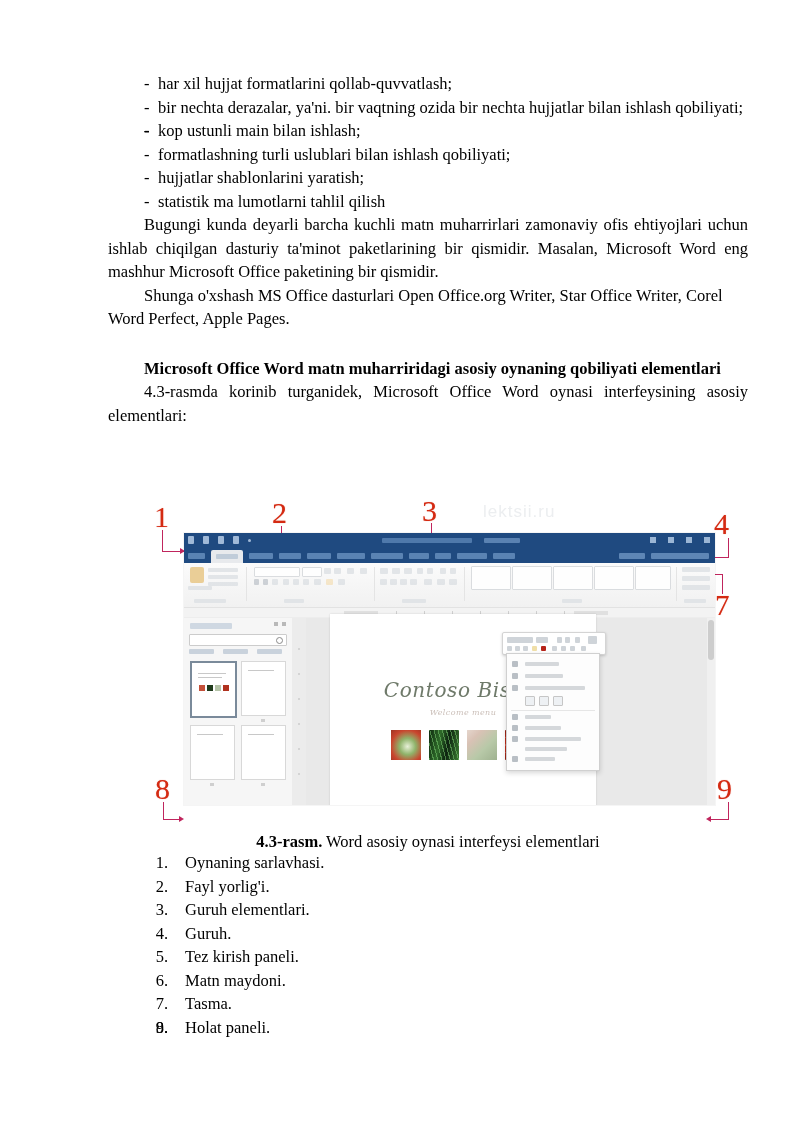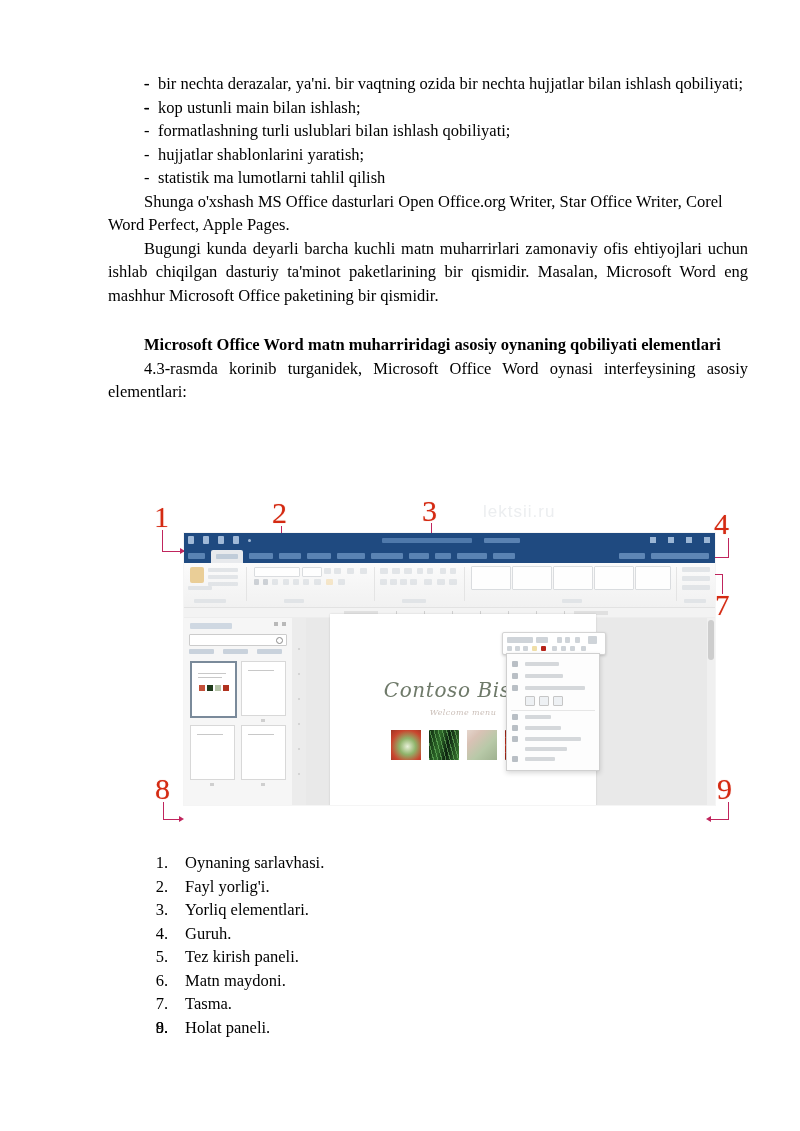--- a/index.html
+++ b/index.html
@@ -548,32 +548,32 @@
   }
 </style>
 </head>
 <body>
 
 <div class="page">
 
   <div class="content">
 
     <ul class="bullet-list">
-      <li><span class="dash">-</span></li>
+      <li><span class="dash">-</span><span>har xil hujjat formatlarini qollab-quvvatlash;</span></li>
       <li><span class="dash">-</span><span>bir nechta derazalar, ya'ni. bir vaqtning ozida bir nechta hujjatlar bilan ishlash qobiliyati;</span></li>
       <li><span class="dash">-</span></li>
       <li><span class="dash">-</span></li>
       <li><span class="dash">-</span><span>kop ustunli main bilan ishlash;</span></li>
       <li><span class="dash">-</span><span>formatlashning turli uslublari bilan ishlash qobiliyati;</span></li>
       <li><span class="dash">-</span><span>hujjatlar shablonlarini yaratish;</span></li>
       <li><span class="dash">-</span><span>statistik ma lumotlarni tahlil qilish</span></li>
     </ul>
 
+    <p class="para">Bugungi kunda deyarli barcha kuchli matn muharrirlari zamonaviy ofis ehtiyojlari uchun ishlab chiqilgan dasturiy ta'minot paketlarining bir qismidir. Masalan, Microsoft Word eng mashhur Microsoft Office paketining bir qismidir.</p>
     <p class="para last-left">Shunga o'xshash MS Office dasturlari Open Office.org Writer, Star Office Writer, Corel Word Perfect, Apple Pages.</p>
-    <p class="para">Bugungi kunda deyarli barcha kuchli matn muharrirlari zamonaviy ofis ehtiyojlari uchun ishlab chiqilgan dasturiy ta'minot paketlarining bir qismidir. Masalan, Microsoft Word eng mashhur Microsoft Office paketining bir qismidir.</p>
 
     <div class="heading-block">Microsoft Office Word matn muharriridagi asosiy oynaning qobiliyati elementlari</div>
 
     <p class="para after-heading">4.3-rasmda korinib turganidek, Microsoft Office Word oynasi interfeysining asosiy elementlari:</p>
   </div>
 
   <div class="figure">
 
     <div class="watermark">lektsii.ru</div>
 
@@ -830,25 +830,29 @@
         </div>
 
         <div class="rscroll">
           <div class="thumbbar"></div>
         </div>
       </div>
 
     </div>
   </div>
 
+  <div class="caption">
+    <b>4.3-rasm.</b>
+    <span>Word asosiy oynasi interfeysi elementlari</span>
+  </div>
 
   <ol class="olist">
     <li><span class="num">1.</span><span>Oynaning sarlavhasi.</span></li>
     <li><span class="num">2.</span><span>Fayl yorlig'i.</span></li>
-    <li><span class="num">3.</span><span>Yorliq elementlari.</span></li>
+    <li><span class="num">3.</span><span>Guruh elementlari.</span></li>
     <li><span class="num">4.</span><span>Guruh.</span></li>
     <li><span class="num">5.</span><span>Tez kirish paneli.</span></li>
     <li><span class="num">6.</span><span>Matn maydoni.</span></li>
     <li><span class="num">7.</span><span>Tasma.</span></li>
     <li><span class="num">8.</span></li>
     <li><span class="num">9.</span><span>Holat paneli.</span></li>
   </ol>
 
 </div>
 

